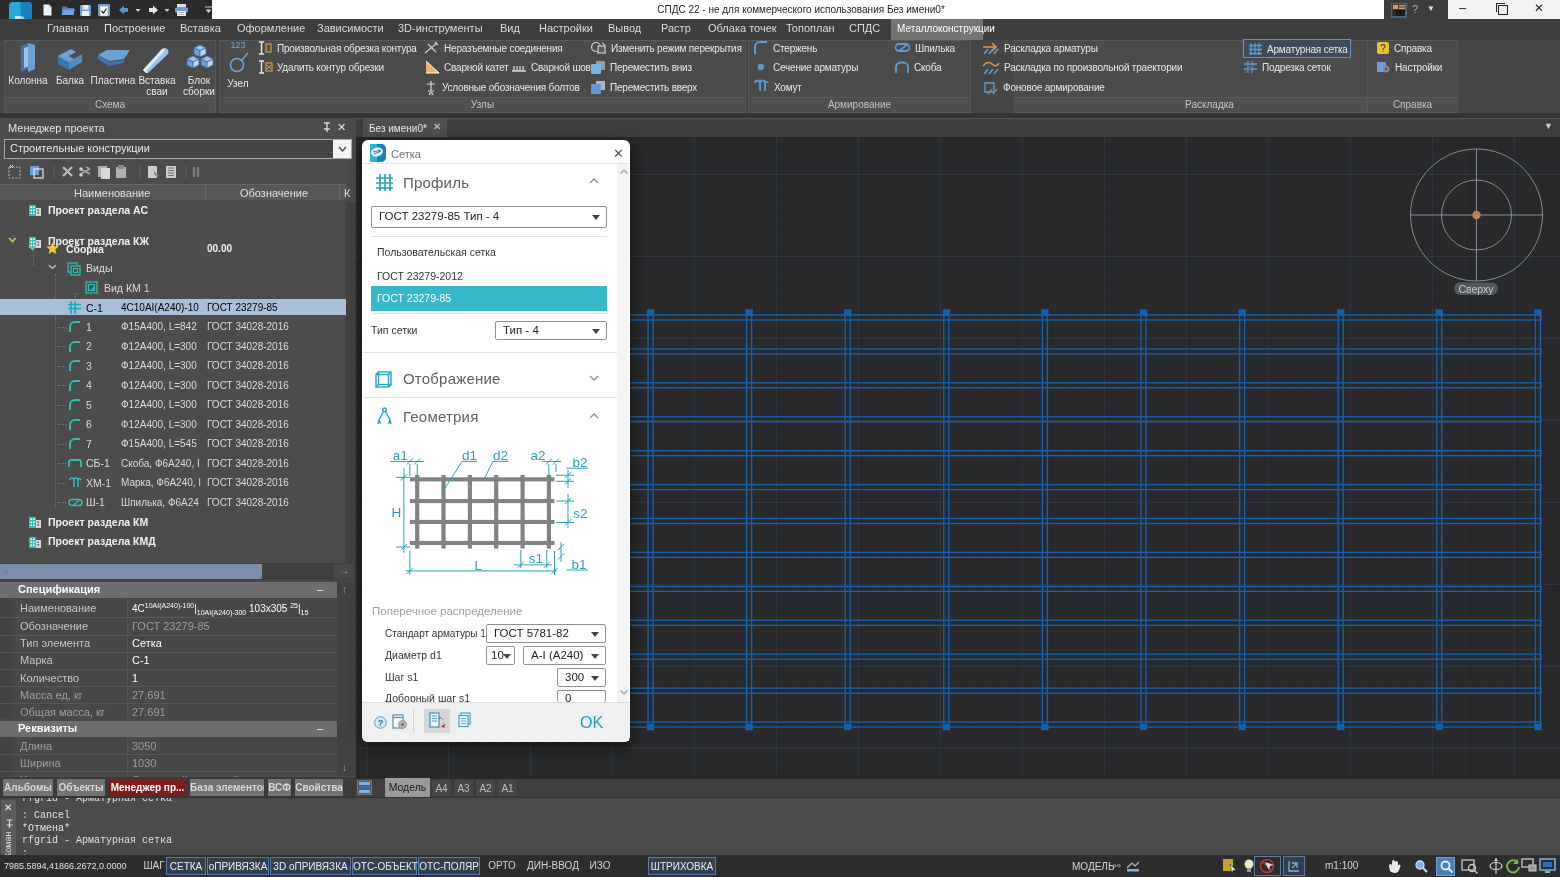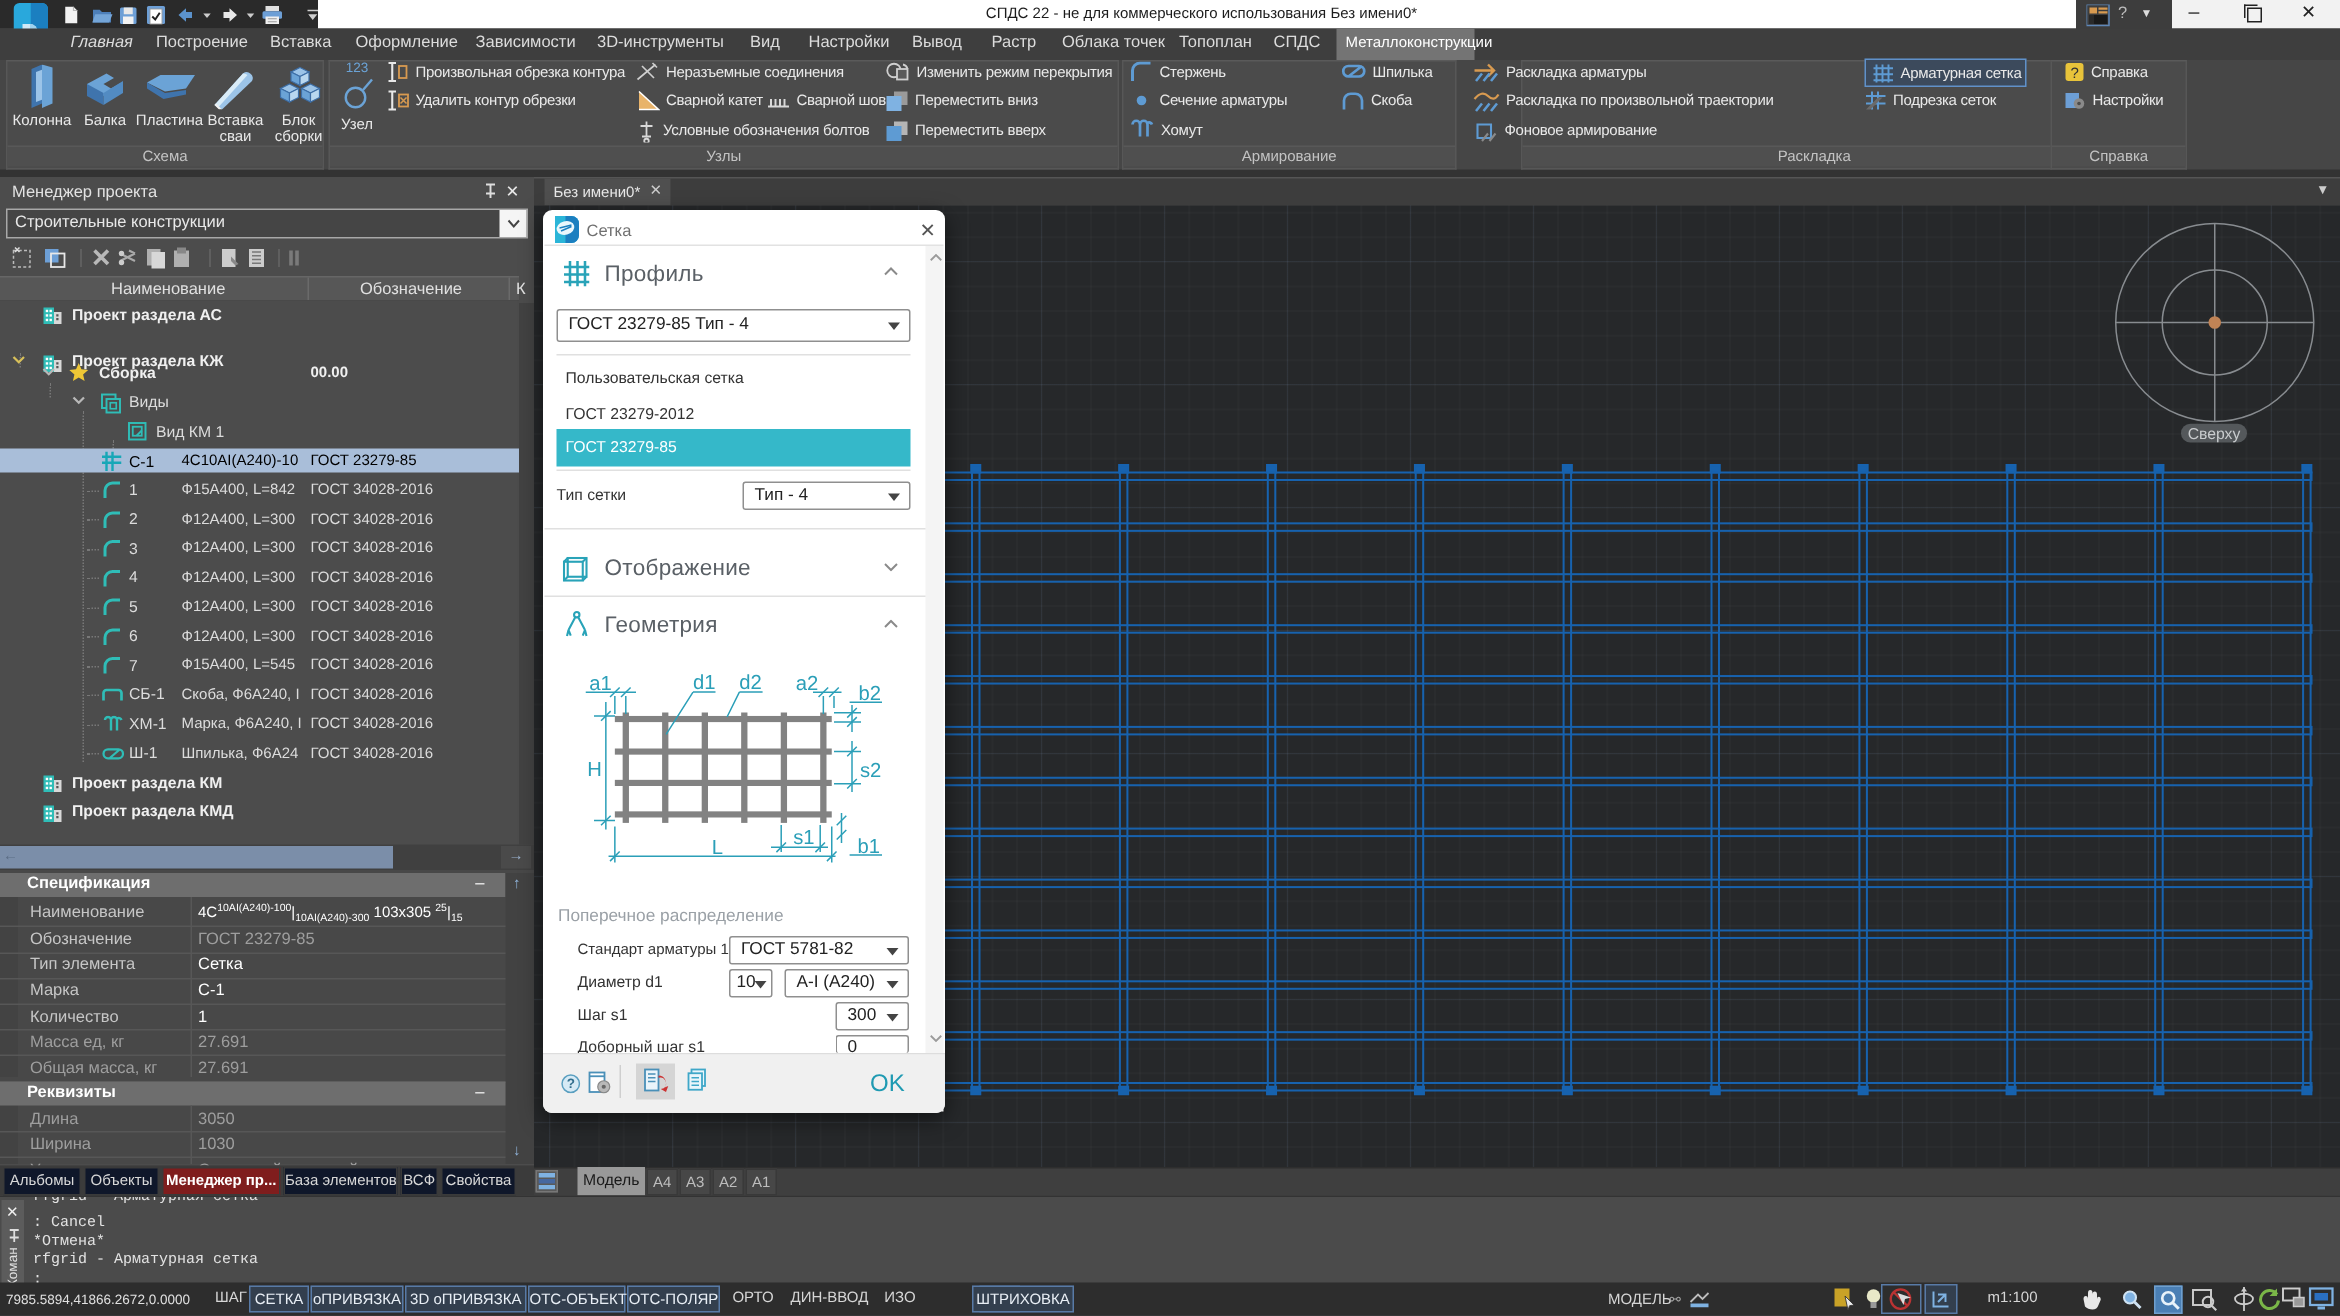--- a/index.html
+++ b/index.html
@@ -71,21 +71,21 @@
     <rect x="8" y="2" width="6" height="1.5" fill="#d89a50"></rect>
     <rect x="8" y="4.5" width="6" height="1.5" fill="#d89a50"></rect>
 <rect x="2" y="7" width="12" height="6" fill="#1a1a1a"></rect>
     <rect x="2" y="7" width="3" height="6" fill="#2a2a2a"></rect>
 </svg>
 <div class="a tx" style="left:1412px;top:3px;font-size:11px;color:#bbb;">?</div>
 <div class="a tx" style="left:1427px;top:4px;font-size:8px;color:#ddd;">▼</div>
 
 <div class="a" id="rtabs"></div>
 <div class="a" id="rtab-active"></div>
-<div class="a rtab tx" style="left:47px;font-style:italic;">Главная</div>
+<div class="a rtab tx" style="left:47px;">Главная</div>
 <div class="a rtab tx" style="left:104px;">Построение</div>
 <div class="a rtab tx" style="left:180px;">Вставка</div>
 <div class="a rtab tx" style="left:237px;">Оформление</div>
 <div class="a rtab tx" style="left:317px;">Зависимости</div>
 <div class="a rtab tx" style="left:398px;">3D-инструменты</div>
 <div class="a rtab tx" style="left:500px;">Вид</div>
 <div class="a rtab tx" style="left:539px;">Настройки</div>
 <div class="a rtab tx" style="left:608px;">Вывод</div>
 <div class="a rtab tx" style="left:661px;">Растр</div>
 <div class="a rtab tx" style="left:708px;">Облака точек</div>
@@ -252,21 +252,21 @@
 .trow .ds{position:absolute;left:121px;top:3.5px;font-size:10px;}
 .trow .gs{position:absolute;left:207px;top:3.5px;font-size:10px;}
 .ticon{position:absolute;top:2.5px;}
 .bold{font-weight:bold;color:#f0f0f0;}
 .exp{position:absolute;top:5px;width:9px;height:6px;}
 .srow{position:absolute;left:0;width:337px;height:17.2px;border-bottom:1px solid #575757;font-size:11px;}
 .srow .sl{position:absolute;left:20px;top:2.5px;color:#c6c6c6;}
 .srow .sv{position:absolute;left:132px;top:2.5px;color:#fff;}
 .srow .svg2{color:#9e9e9e;}
 .shead{position:absolute;left:0;width:337px;height:16px;background:#6e6e6e;color:#fff;font-weight:bold;font-size:11px;}
-.dtab{position:absolute;top:778px;height:19px;background:#0f172a;border:1px solid #3a3a3a;color:#d8d8d8;font-size:10px;text-align:center;line-height:18px;box-sizing:border-box;white-space:nowrap;overflow:hidden;}
+.dtab{position:absolute;top:778px;height:19px;background:#737373;border:1px solid #3a3a3a;color:#d8d8d8;font-size:10px;text-align:center;line-height:18px;box-sizing:border-box;white-space:nowrap;overflow:hidden;font-weight:bold;}
 </style>
 <div class="a" id="dock"></div>
 <div class="a tx" style="left:8px;top:122px;font-size:11px;color:#e2e2e2;">Менеджер проекта</div>
 <svg class="a" style="left:322px;top:122px" width="10" height="11" viewBox="0 0 10 11">
     <path d="M2 1 h6 M5 1 v6 M2 7 h6 M5 7 v3" stroke="#ddd" stroke-width="1.3"></path>
   </svg>
 <div class="a tx" style="left:337px;top:121px;font-size:11px;color:#e8e8e8;">✕</div>
 
 <div class="a" style="left:4px;top:139px;width:348px;height:20px;background:#454545;border:1px solid #a8a8a8;box-sizing:border-box;"></div>
 <div class="a tx" style="left:10px;top:142px;font-size:11px;color:#e8e8e8;">Строительные конструкции</div>

